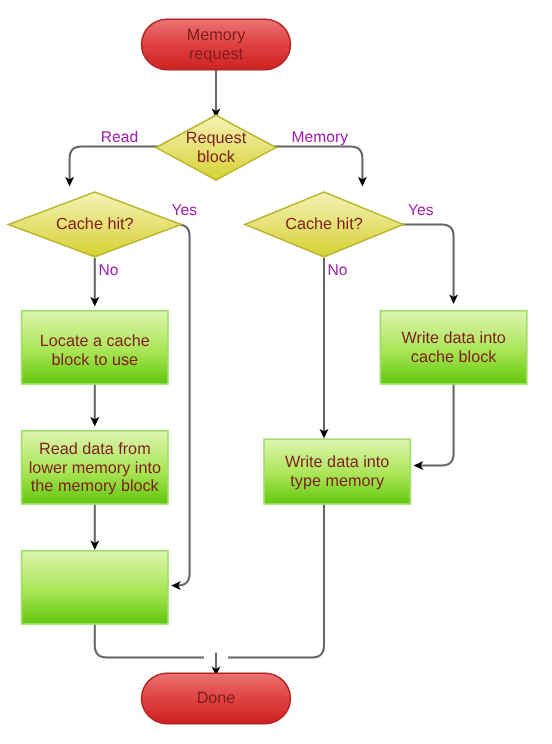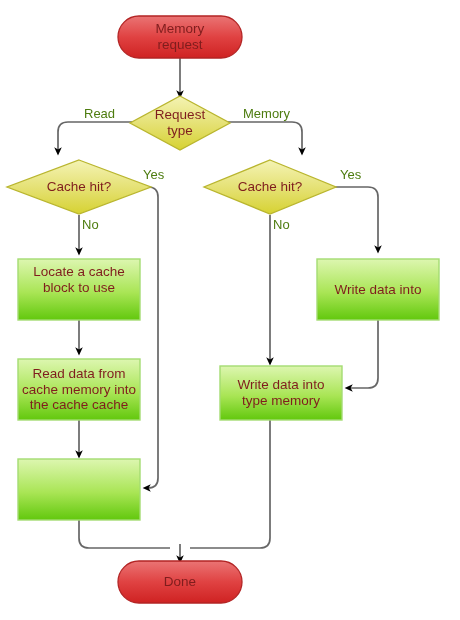--- a/index.html
+++ b/index.html
@@ -43,21 +43,21 @@
   }
   .label-decision {
     font-size: 13.5px;
   }
   .label-process {
     font-size: 13.5px;
   }
   .edge-label {
     position: absolute;
     font-size: 13px;
-    color: #4d7c0f;
+    color: #a21caf;
     white-space: nowrap;
   }
 </style>
 </head>
 <body>
 
 <div id="flow-root">
 
   <svg class="flow-canvas" viewBox="0 0 460 620">
     <defs>
@@ -134,51 +134,52 @@
   <div class="node-label label-terminal" style="left:118px; top:16px; width:124px; height:42px;">
     <div>
       <div>Memory</div>
       <div>request</div>
     </div>
   </div>
 
   <div class="node-label label-decision" style="left:130px; top:96px; width:100px; height:54px;">
     <div>
       <div>Request</div>
-      <div>type</div>
+      <div>block</div>
     </div>
   </div>
 
   <div class="node-label label-decision" style="left:7px; top:160px; width:144px; height:54px;">
     <div>Cache hit?</div>
   </div>
 
   <div class="node-label label-decision" style="left:204px; top:160px; width:132px; height:54px;">
     <div>Cache hit?</div>
   </div>
 
-  <div class="node-label label-process" style="left:18px; top:249px; width:122px; height:61px;">
+  <div class="node-label label-process" style="left:18px; top:261px; width:122px; height:61px;">
     <div>
       <div>Locate a cache</div>
       <div>block to use</div>
     </div>
   </div>
 
   <div class="node-label label-process" style="left:18px; top:359px; width:122px; height:61px;">
     <div>
       <div>Read data from</div>
-      <div>cache memory into</div>
-      <div>the cache cache</div>
+      <div>lower memory into</div>
+      <div>the memory block</div>
     </div>
   </div>
 
 
   <div class="node-label label-process" style="left:317px; top:259px; width:122px; height:61px;">
     <div>
       <div>Write data into</div>
+      <div>cache block</div>
     </div>
   </div>
 
   <div class="node-label label-process" style="left:220px; top:366px; width:122px; height:54px;">
     <div>
       <div>Write data into</div>
       <div>type memory</div>
     </div>
   </div>
 

